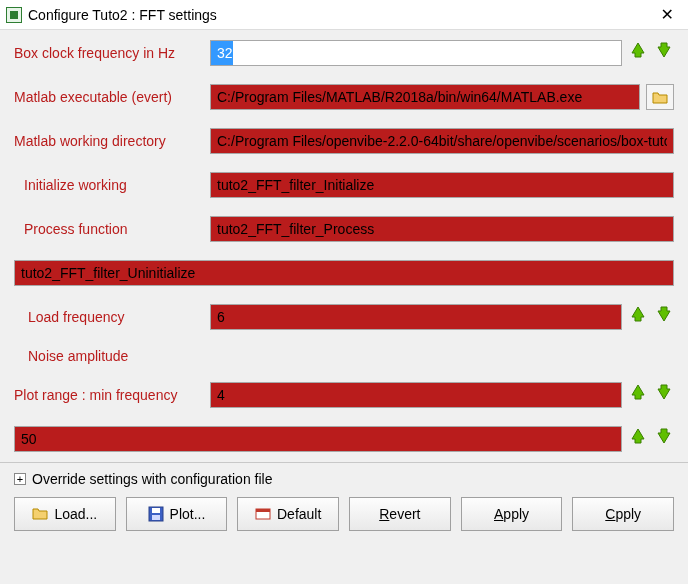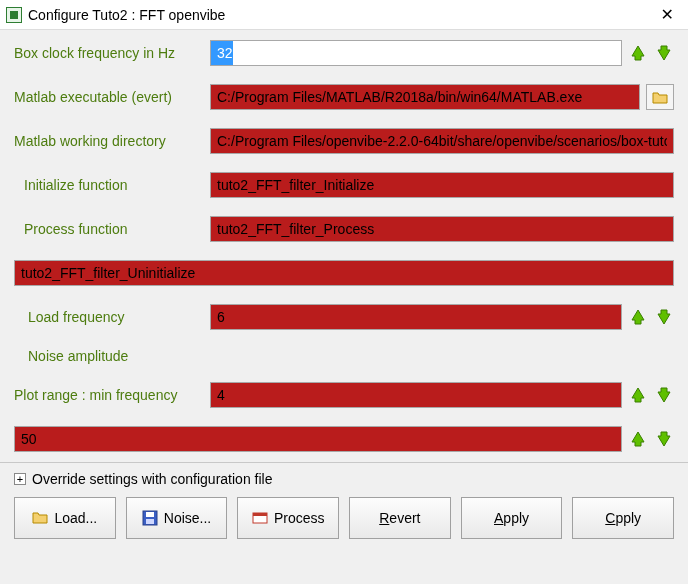--- a/index.html
+++ b/index.html
@@ -42,29 +42,29 @@
     gap: 18px;
   }
   .row {
     display: flex;
     align-items: center;
     gap: 6px;
   }
   .label {
     width: 190px;
     flex: 0 0 190px;
-    color: #4d7c0f;
+    color: #b91c1c;
     padding-left: 0;
   }
   .label.indent { padding-left: 10px; }
   .label.indent2 { padding-left: 14px; }
   .input-wrap {
     flex: 1;
     display: flex;
-    align-items: center;
+    align-items: flex-start;
     gap: 6px;
   }
   input.text {
     flex: 1;
     height: 26px;
     border: 1px solid #a8a8a8;
     background: #b91c1c;
     padding: 2px 6px;
     font: inherit;
     outline: none;
@@ -94,40 +94,40 @@
   .expander {
     width:12px; height:12px; border:1px solid #888; background:#fff;
     display:inline-flex; align-items:center; justify-content:center;
     font-size:11px; line-height:1; cursor:pointer;
   }
   .button-row {
     display:flex; gap:10px; padding: 0 14px 12px 14px;
   }
   button.btn {
     flex:1;
-    height: 42px;
+    height: 34px;
     border:1px solid #a0a0a0;
     background: linear-gradient(#fdfdfd,#e9e9e9);
     font: inherit;
     cursor:pointer;
     display:flex; align-items:center; justify-content:center; gap:6px;
   }
   .u { text-decoration: underline; }
   .icon-folder, .icon-save, .icon-default {
     width:16px; height:16px; display:inline-block;
   }
   .icon-folder svg, .icon-save svg, .icon-default svg { display:block; }
 </style>
 </head>
 <body>
 
 <div class="titlebar">
   <div class="title-left">
     <span class="app-icon"></span>
-    <span>Configure Tuto2 : FFT openvibe</span>
+    <span>Configure Tuto2 : FFT settings</span>
   </div>
   <span class="close-x">✕</span>
 </div>
 
 <div class="form">
 
   <div class="row">
     <div class="label">Box clock frequency in Hz</div>
     <div class="input-wrap">
       <input class="text" style="color: rgb(255, 255, 255); background: linear-gradient(to right, rgb(51, 153, 255) 0px, rgb(51, 153, 255) 22px, rgb(255, 255, 255) 22px, rgb(255, 255, 255) 100%);" value="32">
@@ -157,21 +157,21 @@
   </div>
 
   <div class="row">
     <div class="label">Matlab working directory</div>
     <div class="input-wrap">
       <input class="text" value="C:/Program Files/openvibe-2.2.0-64bit/share/openvibe/scenarios/box-tutor" style="">
     </div>
   </div>
 
   <div class="row">
-    <div class="label indent">Initialize function</div>
+    <div class="label indent">Initialize working</div>
     <div class="input-wrap">
       <input class="text" value="tuto2_FFT_filter_Initialize" style="">
     </div>
   </div>
 
   <div class="row">
     <div class="label indent">Process function</div>
     <div class="input-wrap">
       <input class="text" value="tuto2_FFT_filter_Process" style="">
     </div>
@@ -256,30 +256,30 @@
     <span>Load...</span>
   </button>
   <button class="btn">
     <span class="icon-save">
         <svg width="16" height="16" viewBox="0 0 16 16">
           <rect x="1" y="1" width="14" height="14" fill="#3b5fc4" stroke="#28408a"></rect>
           <rect x="4" y="2" width="8" height="5" fill="#fff"></rect>
           <rect x="4" y="9" width="8" height="5" fill="#cfd8ff"></rect>
         </svg>
       </span>
-    <span>Noise...</span>
+    <span>Plot...</span>
   </button>
   <button class="btn">
     <span class="icon-default">
         <svg width="16" height="16" viewBox="0 0 16 16">
           <rect x="1" y="3" width="14" height="10" fill="#fff" stroke="#c0392b"></rect>
           <rect x="1" y="3" width="14" height="3" fill="#c0392b"></rect>
         </svg>
       </span>
-    <span>Process</span>
+    <span>Default</span>
   </button>
   <button class="btn">
     <span><span class="u">R</span><span>evert</span></span>
   </button>
   <button class="btn">
     <span><span class="u">A</span><span>pply</span></span>
   </button>
   <button class="btn">
     <span><span class="u">C</span><span>pply</span></span>
   </button>

